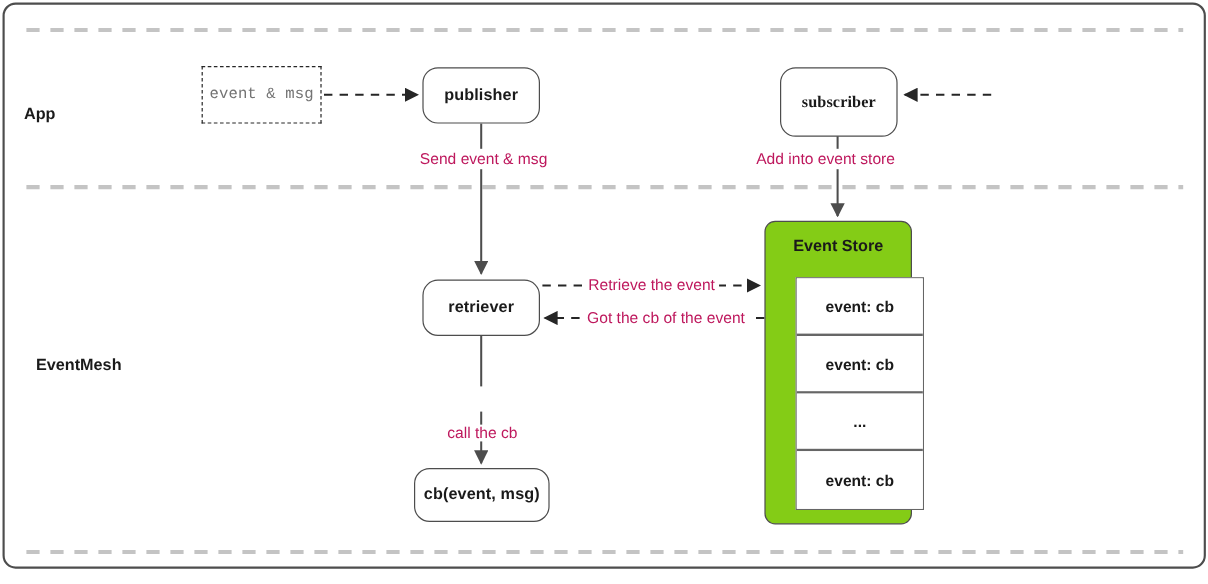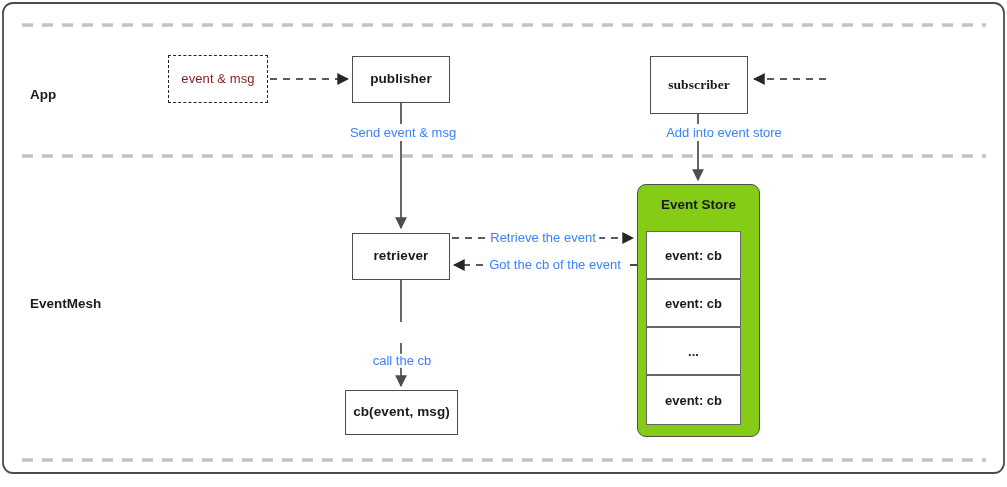--- a/index.html
+++ b/index.html
@@ -36,45 +36,46 @@
     background: #ffffff;
     color: #1a1a1a;
     font-weight: bold;
     font-size: 13.5px;
     letter-spacing: 0.1px;
     text-align: center;
     line-height: 1.2;
   }
   .node.solid {
     border: 1.7px solid #4d4d4d;
-    border-radius: 0;
+    border-radius: 13px;
     text-align: center;
   }
   .node.dashed {
     border: 1.8px dashed #262626;
     border-radius: 0;
     font-weight: normal;
-    color: #7f1d1d;
+    color: #737373;
     font-size: 13px;
+    font-family: Liberation Mono, monospace;
   }
 
   
   .lane-label {
     position: absolute;
     font-weight: bold;
     font-size: 13.5px;
     color: #1a1a1a;
     white-space: nowrap;
   }
 
   
   .edge-label {
     position: absolute;
     font-size: 13px;
-    color: #3b82f6;
+    color: #be185d;
     background: #ffffff;
     padding: 0 3px;
     white-space: nowrap;
     line-height: 1.1;
     transform: translate(-50%, -50%);
   }
 
   
   #event-store {
     position: absolute;
@@ -92,23 +93,23 @@
     left: 0;
     top: 12px;
     width: 100%;
     text-align: center;
     font-weight: bold;
     font-size: 13.5px;
     color: #1a1a1a;
   }
   #event-store-table {
     position: absolute;
-    left: 8px;
+    left: 25px;
     top: 46px;
-    width: 95px;
+    width: 107px;
     box-sizing: border-box;
     border: 1.5px solid #666666;
     background: #ffffff;
   }
   .store-row {
     box-sizing: border-box;
     height: 48px;
     display: flex;
     align-items: center;
     justify-content: center;
@@ -156,21 +157,21 @@
     <line x1="452" y1="238" x2="487" y2="238" stroke="#262626" stroke-width="1.7" stroke-dasharray="7 6"></line>
     <line x1="598" y1="238" x2="633" y2="238" stroke="#262626" stroke-width="1.7" stroke-dasharray="7 6" marker-end="url(#arrow-dashed)"></line>
 
     <line x1="637" y1="265" x2="627" y2="265" stroke="#262626" stroke-width="1.7" stroke-dasharray="7 6"></line>
     <line x1="483" y1="265" x2="454" y2="265" stroke="#262626" stroke-width="1.7" stroke-dasharray="7 6" marker-end="url(#arrow-dashed)"></line>
 
     <line x1="401" y1="280" x2="401" y2="322" stroke="#4d4d4d" stroke-width="1.7"></line>
     <line x1="401" y1="343" x2="401" y2="386" stroke="#4d4d4d" stroke-width="1.7" marker-end="url(#arrow-solid)"></line>
   </svg>
 
-  <div class="lane-label" style="left:30px; top:87px;">App</div>
+  <div class="lane-label" style="left:20px; top:87px;">App</div>
   <div class="lane-label" style="left:30px; top:296px;">EventMesh</div>
 
   <div class="node dashed" style="left:168px; top:55px; width:100px; height:48px;">event &amp; msg</div>
 
   <div class="node solid" style="left:352px; top:56px; width:98px; height:47px;">publisher</div>
 
   <div class="node solid" style="left:650px; top:56px; width:98px; height:58px;font-family:Liberation Serif, serif;">subscriber</div>
 
 
   <div class="node solid" style="left:345px; top:390px; width:113px; height:45px;">cb(event, msg)</div>
@@ -182,21 +183,21 @@
     <div id="event-store-table">
       <div class="store-row">event: cb</div>
       <div class="store-row">event: cb</div>
       <div class="store-row">...</div>
       <div class="store-row">event: cb</div>
     </div>
   </div>
 
   <div class="edge-label" style="left:403px; top:133px;">Send event &amp; msg</div>
 
-  <div class="edge-label" style="left:724px; top:133px;">Add into event store</div>
+  <div class="edge-label" style="left:688px; top:133px;">Add into event store</div>
 
   <div class="edge-label" style="left:543px; top:238px;">Retrieve the event</div>
 
   <div class="edge-label" style="left:555px; top:265px;">Got the cb of the event</div>
 
   <div class="edge-label" style="left:402px; top:333px;margin-top:28px;">call the cb</div>
 
 </div>
 
 </body></html>

